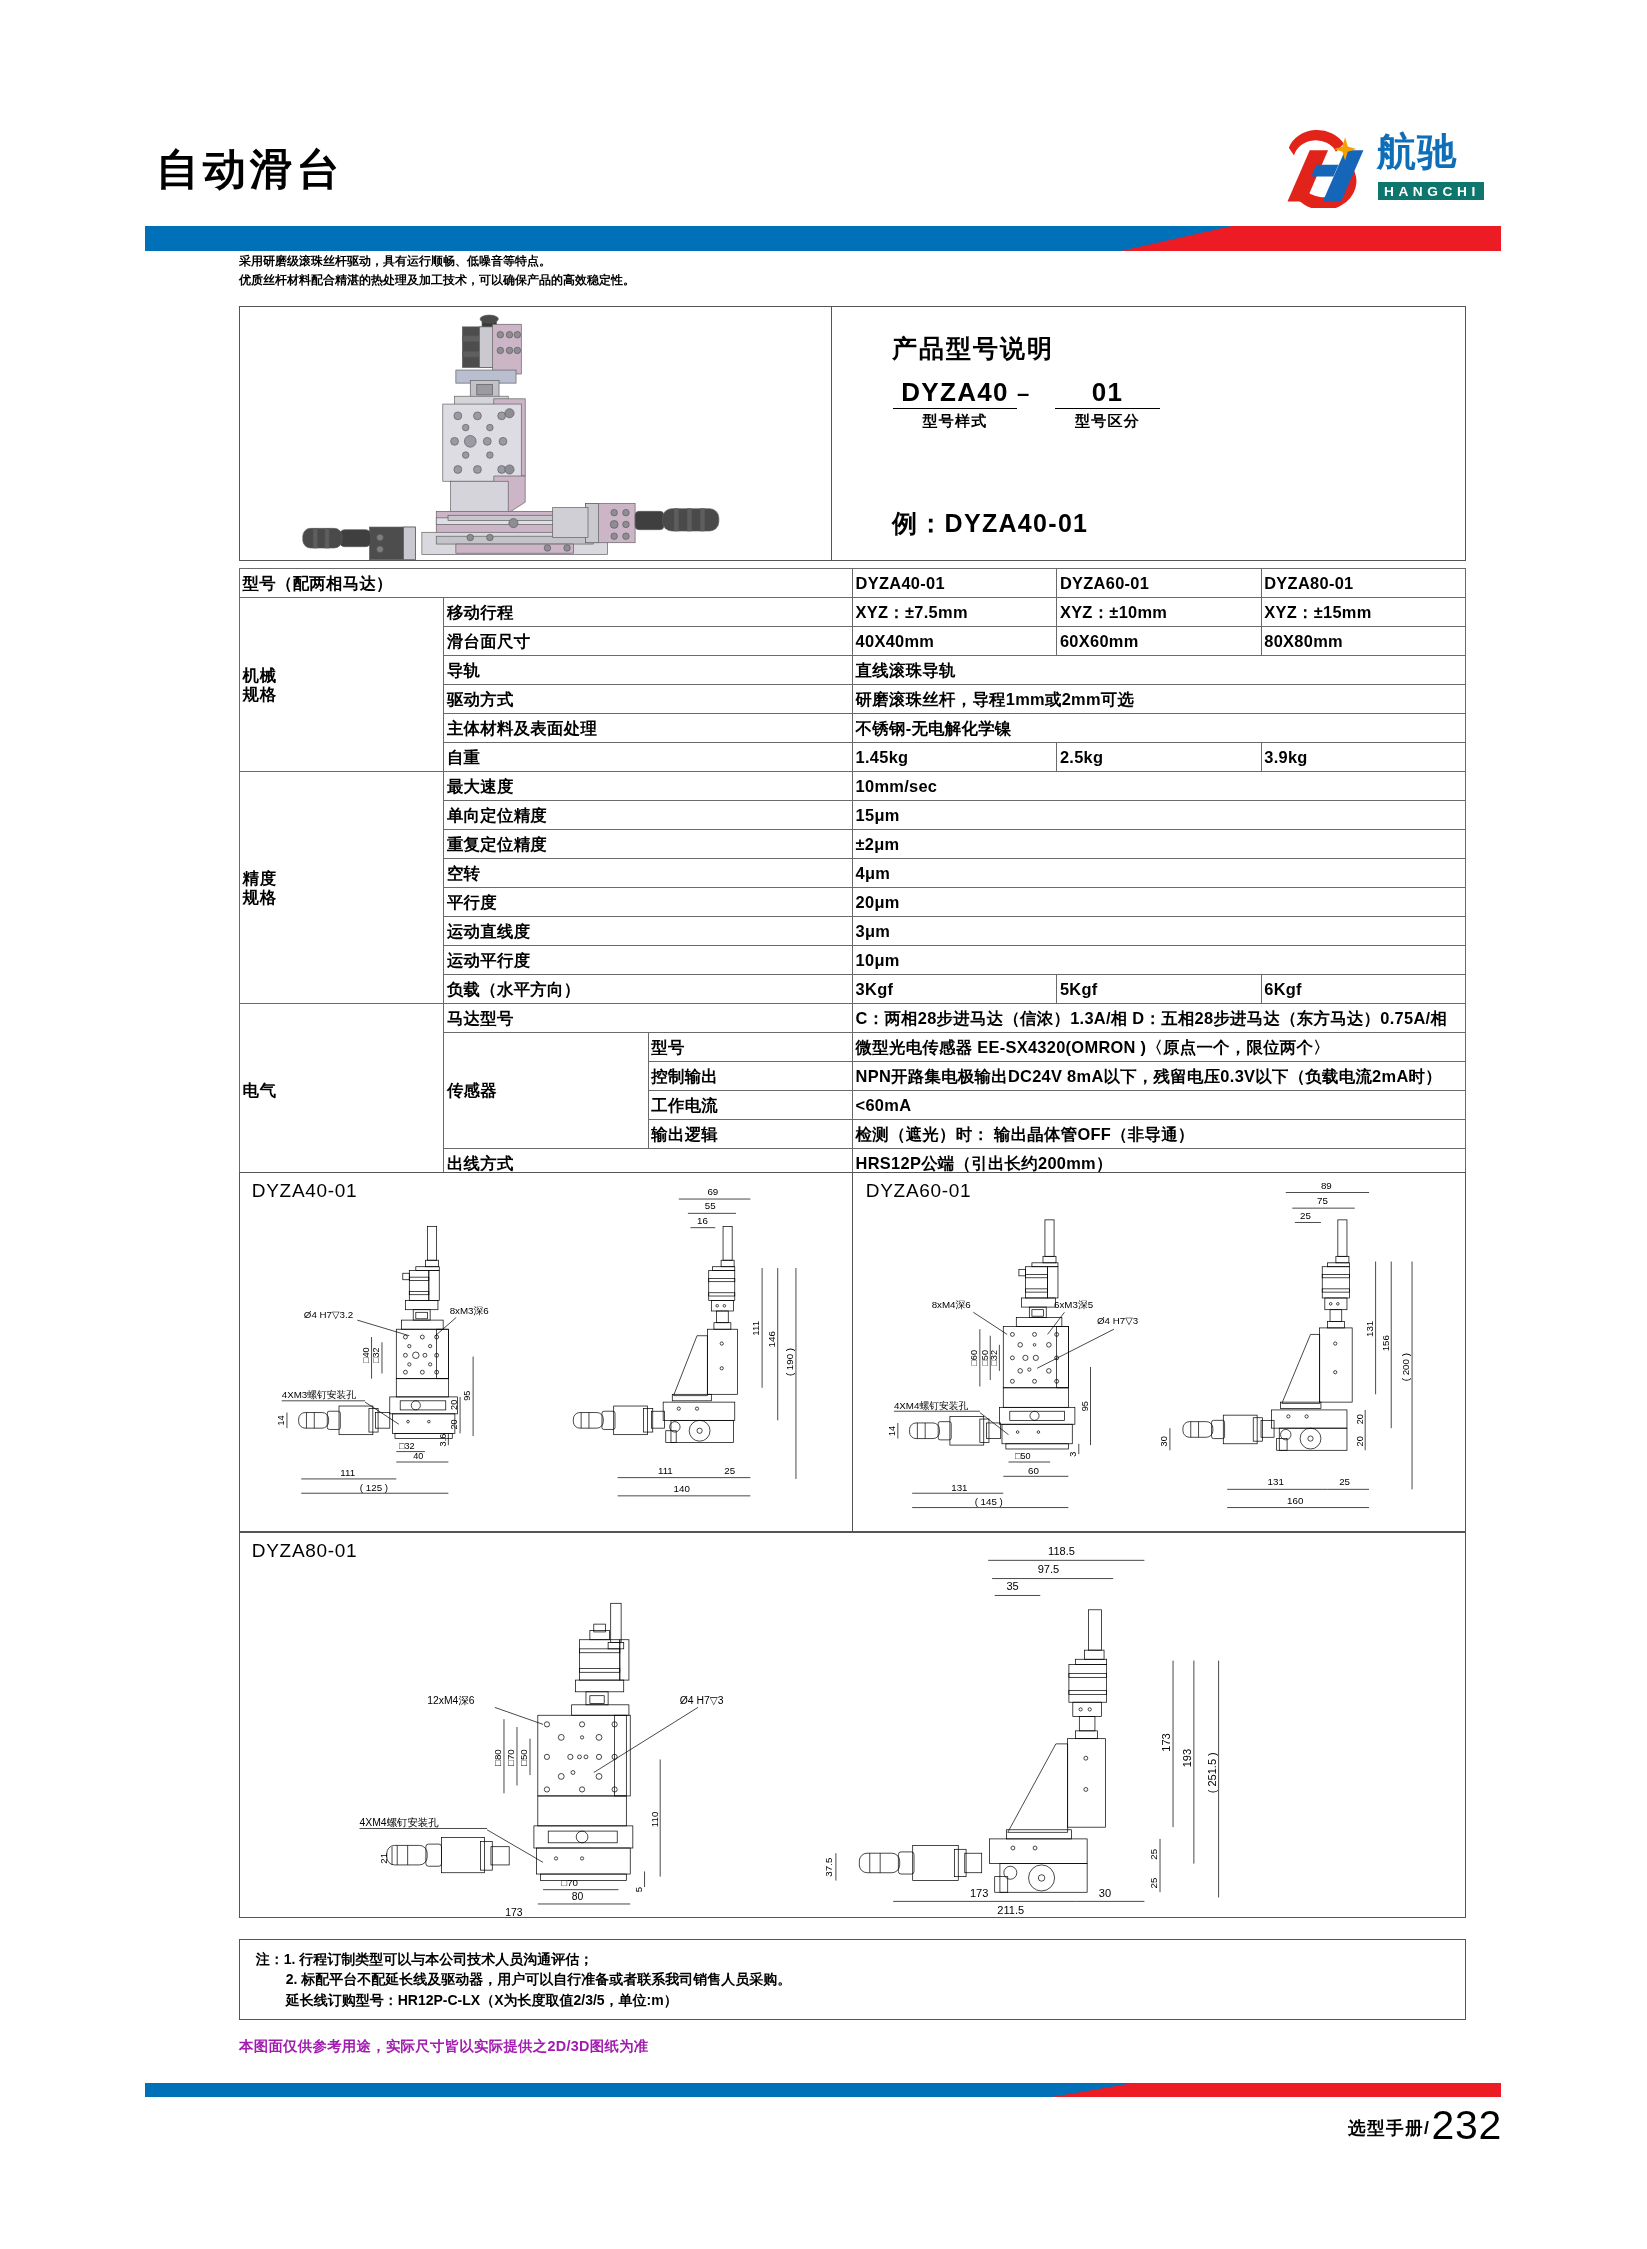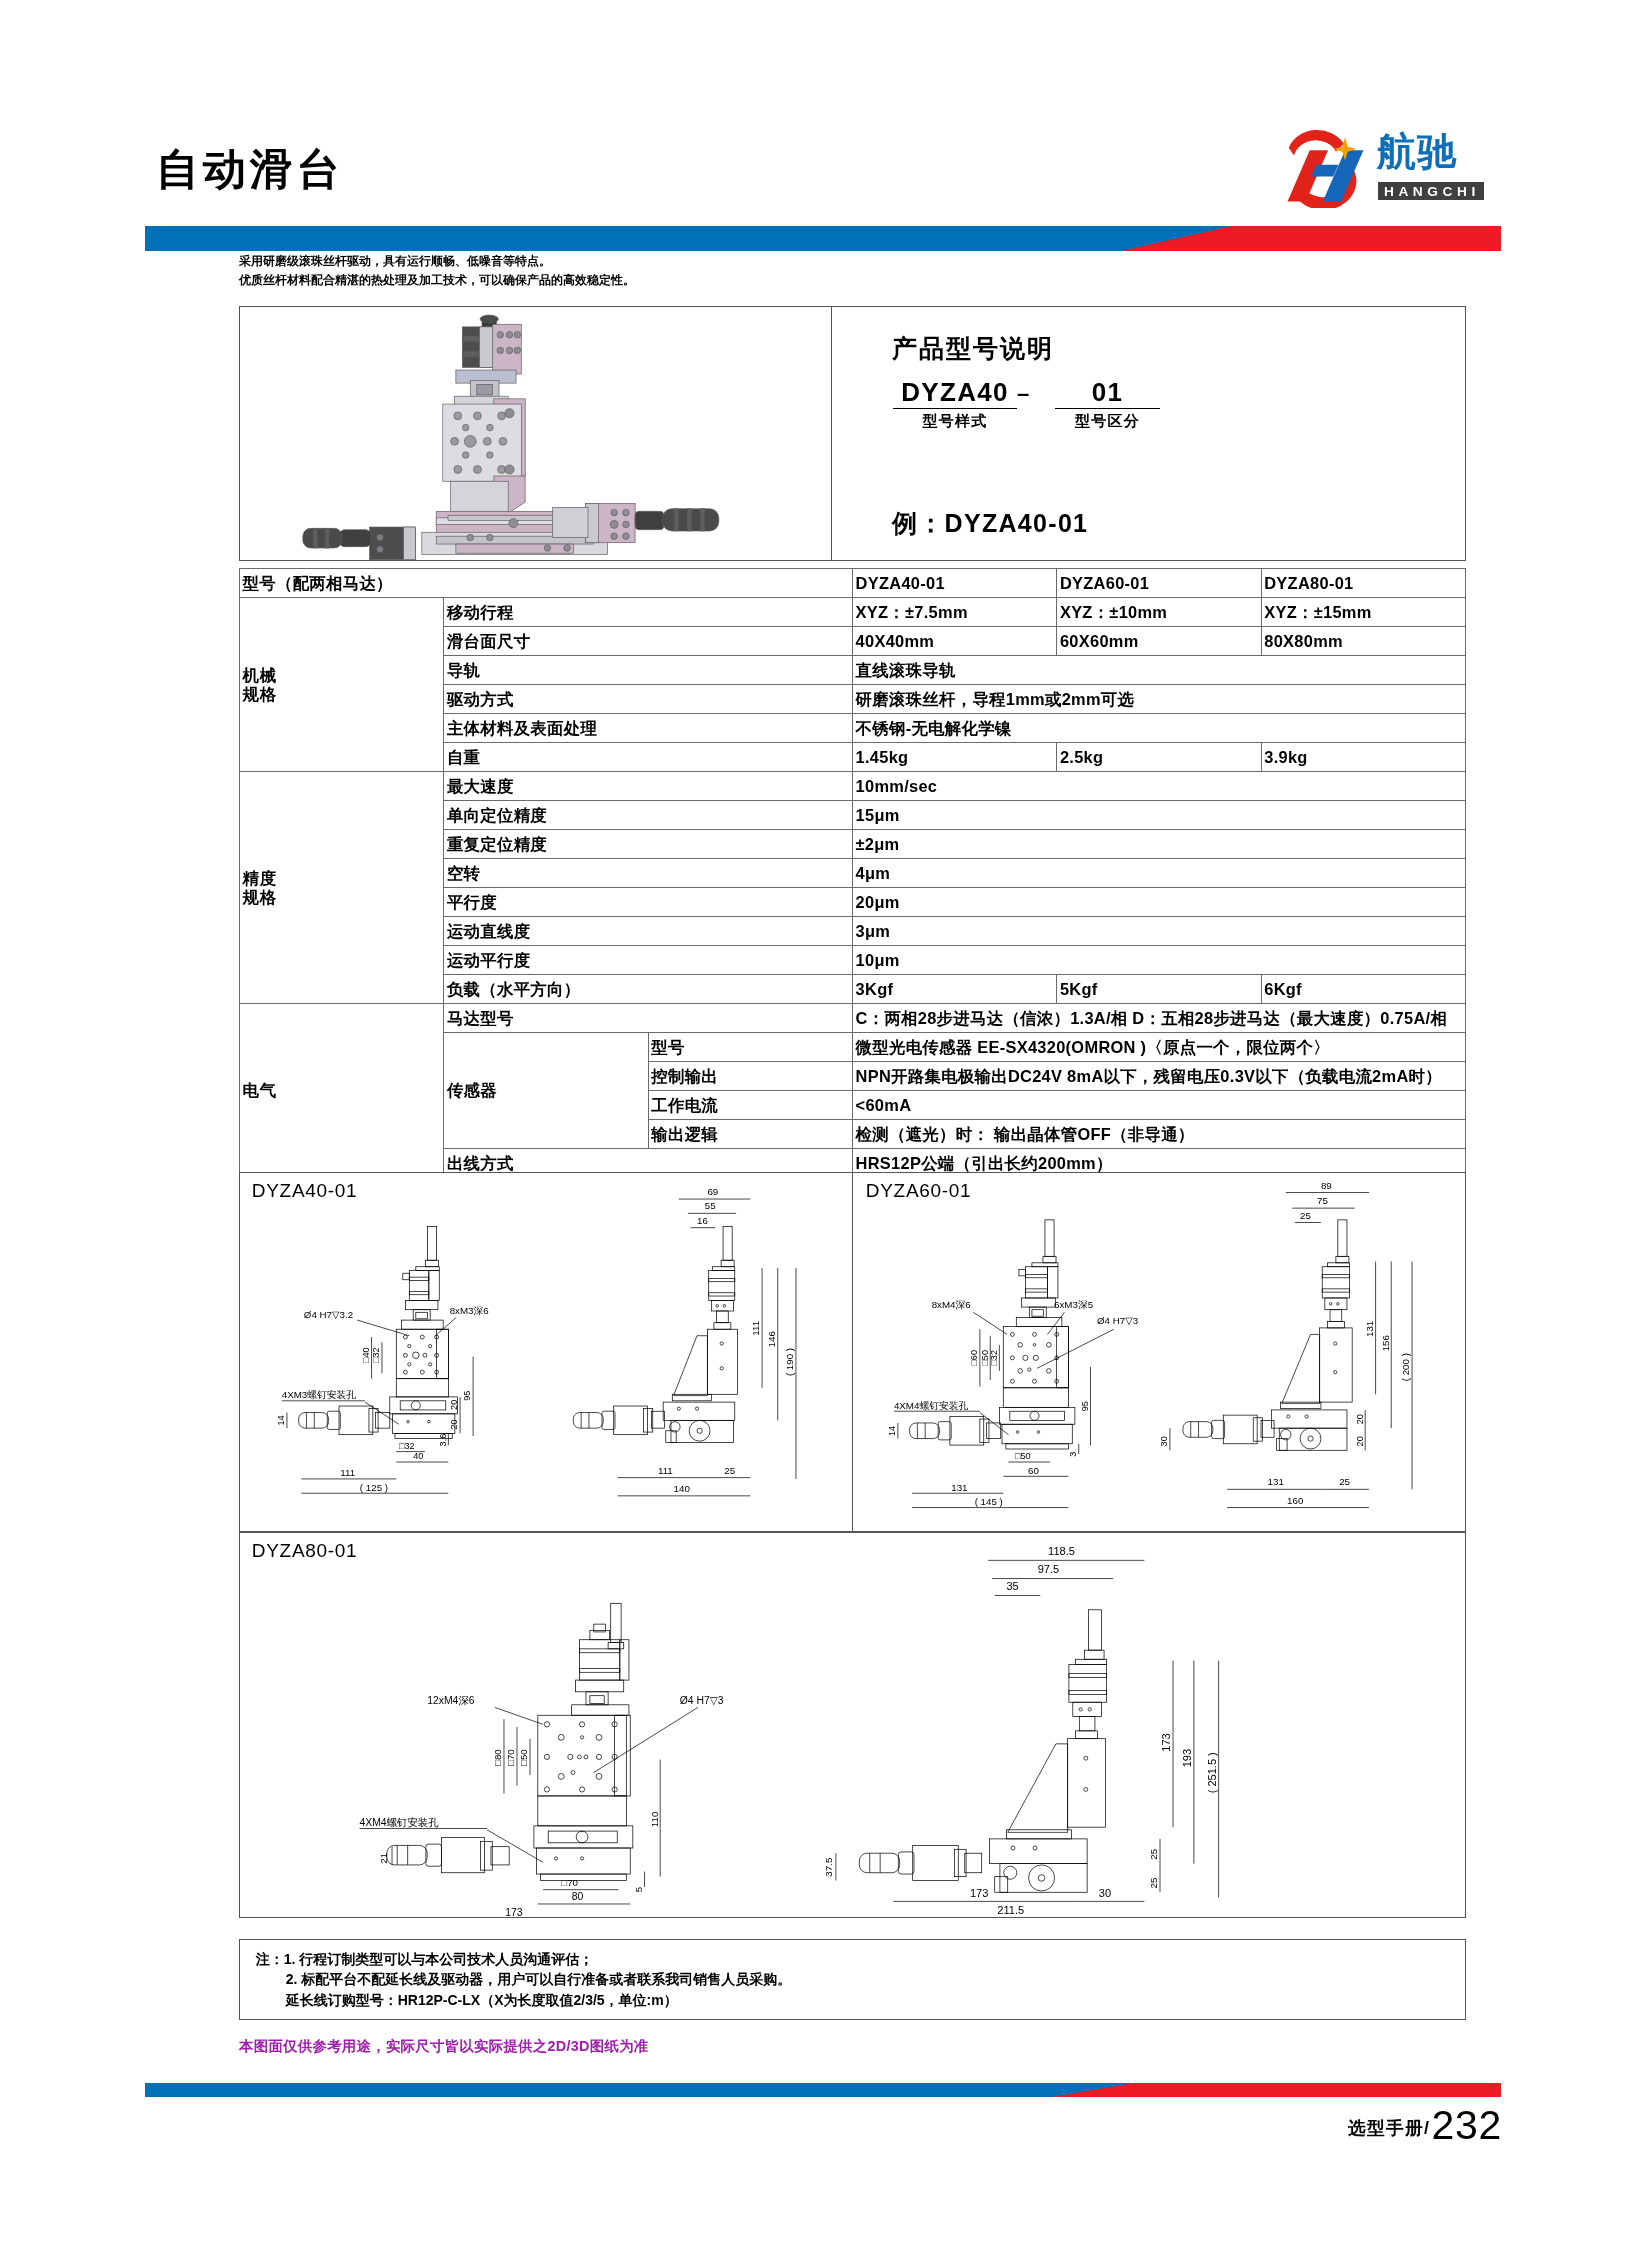--- a/index.html
+++ b/index.html
@@ -24,21 +24,21 @@
   }
   .logo-wrap { position: absolute; left: 1260px; top: 128px; width: 275px; height: 80px; }
   .logo-mark { position: absolute; left: 0; top: 0; width: 108px; height: 80px; }
   .logo-cn {
     position: absolute; left: 117px; top: 3.9px;
     font-size: 39px; font-weight: bold; color: #0e6fb8;
     letter-spacing: 1.3px; line-height: 1.05;
   }
   .logo-en {
     position: absolute; left: 118px; top: 54px;
-    background: #404040; color: #fff;
+    background: #0f766e; color: #fff;
     font-size: 13.7px; font-weight: bold; letter-spacing: 4.6px;
     padding: 2.6px 3.9px 2px 5.9px; line-height: 1;
   }
   .header-bar { position: absolute; left: 145px; top: 226px; width: 1356px; height: 25px; }
   .header-bar .blue { position: absolute; left: 0; top: 0; width: 100%; height: 100%; background: #0071b9; }
   .header-bar .red {
     position: absolute; right: 0; top: 0; width: 380px; height: 100%;
     background: #ed1c24;
     clip-path: polygon(100% 0, 100% 100%, 0 100%, 111px 0);
   }
@@ -377,21 +377,21 @@
         </tr>
         <tr>
           <td class="lbl" colspan="2">负载（水平方向）</td>
           <td class="val">3Kgf</td>
           <td class="val">5Kgf</td>
           <td class="val">6Kgf</td>
         </tr>
         <tr>
           <td class="grp" rowspan="6">电气</td>
           <td class="lbl" colspan="2">马达型号</td>
-          <td class="val" colspan="3">C：两相28步进马达（信浓）1.3A/相  D：五相28步进马达（最大速度）0.75A/相</td>
+          <td class="val" colspan="3">C：两相28步进马达（信浓）1.3A/相  D：五相28步进马达（东方马达）0.75A/相</td>
         </tr>
         <tr>
           <td class="sub" rowspan="4">传感器</td>
           <td class="lbl">型号</td>
           <td class="val" colspan="3">微型光电传感器  EE-SX4320(OMRON )〈原点一个，限位两个〉</td>
         </tr>
         <tr>
           <td class="lbl">控制输出</td>
           <td class="val" colspan="3">NPN开路集电极输出DC24V   8mA以下，残留电压0.3V以下（负载电流2mA时）</td>
         </tr>

